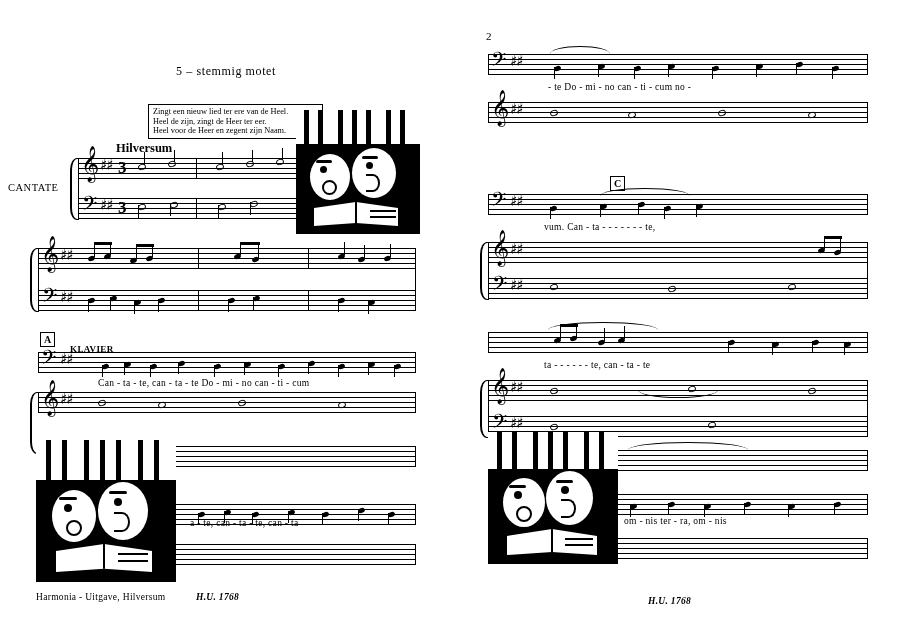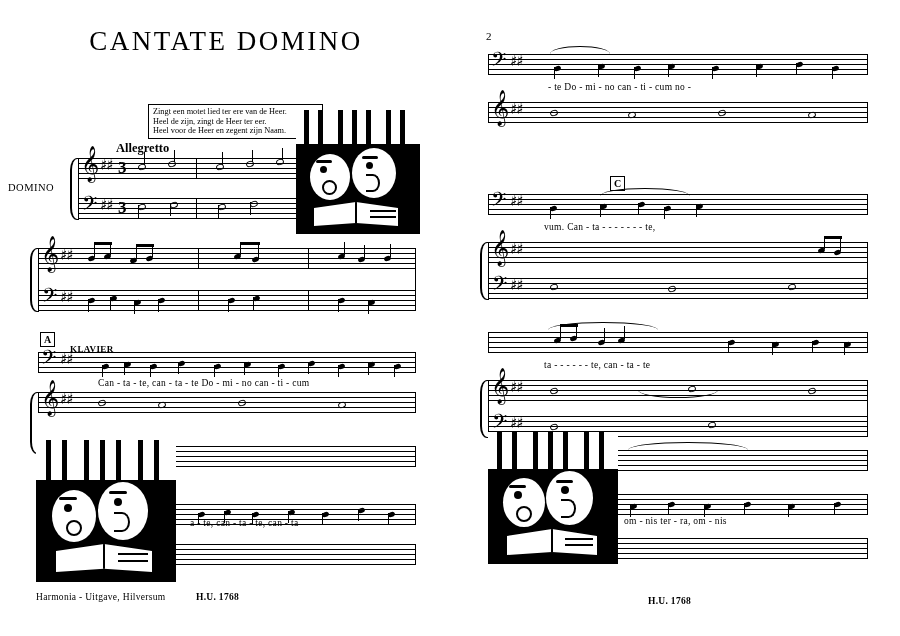--- a/index.html
+++ b/index.html
@@ -189,21 +189,21 @@
     position: absolute;
     font-size: 9.5px;
     white-space: nowrap;
     letter-spacing: 0.3px;
   }
   .footer {
     position: absolute;
     font-size: 9.5px;
     letter-spacing: 0.3px;
   }
-  .footer.bold { font-weight: bold; }
+  .footer.bold { font-weight: bold; font-style: italic; }
 
   
   .stamp {
     position: absolute;
     background: #000;
     z-index: 10;
   }
   .stamp .keys {
     position: absolute;
     left: 0; top: 0;
@@ -271,30 +271,30 @@
     height: 2px;
   }
 </style>
 </head>
 <body>
 
 <div class="page">
 
   <div class="spread-left">
 
-    <div class="title">CANTATE DOMINO</div>
+    <div class="subtitle">5 – stemmig motet</div>
 
     <div class="lyricbox">
-      <div>Zingt een motet lied ter ere van de Heer.</div>
+      <div>Zingt een nieuw lied ter ere van de Heel.</div>
       <div>Heel de zijn, zingt de Heer ter eer.</div>
       <div>Heel voor de Heer en zegent zijn Naam.</div>
     </div>
 
     <div class="system" style="left:78px; top:150px; width:338px; height:76px;">
-      <div class="tempo" style="left:38px; top:-9px;">Allegretto</div>
+      <div class="tempo" style="left:38px; top:-9px;">Hilversum</div>
 
       <div class="staff" style="top:8px;">
         <div class="ln" style="top:0px;"></div>
           <div class="ln" style="top:5px;"></div>
         <div class="ln" style="top:10px;"></div>
           <div class="ln" style="top:15px;"></div>
         <div class="ln" style="top:20px;"></div>
       </div>
 
       <div class="staff" style="top:48px;">
@@ -313,21 +313,21 @@
       <div class="barline" style="left:228px; top:8px; height:20px;"></div>
       <div class="barline" style="left:228px; top:48px; height:20px;"></div>
 
       <div class="clef treble" style="left:3px; top:-2px;">𝄞</div>
       <div class="clef bass" style="left:4px; top:44px;">𝄢</div>
       <div class="keysig" style="left:22px; top:8px;">♯♯</div>
       <div class="keysig" style="left:22px; top:48px;">♯♯</div>
       <div class="timesig" style="left:40px; top:9px;">3</div>
       <div class="timesig" style="left:40px; top:49px;">3</div>
 
-      <div class="instr" style="left:-70px; top:32px;">DOMINO</div>
+      <div class="instr" style="left:-70px; top:32px;">CANTATE</div>
 
       <div class="note hollow" style="left:60px; top:14px;"></div>
         <div class="stem" style="left:66px; top:2px; height:13px;"></div>
       <div class="note hollow" style="left:90px; top:11px;"></div>
         <div class="stem" style="left:96px; top:0px; height:12px;"></div>
       <div class="note hollow" style="left:138px; top:14px;"></div>
         <div class="stem" style="left:144px; top:2px; height:13px;"></div>
       <div class="note hollow" style="left:168px; top:11px;"></div>
         <div class="stem" style="left:174px; top:0px; height:12px;"></div>
       <div class="note hollow" style="left:198px; top:9px;"></div>

